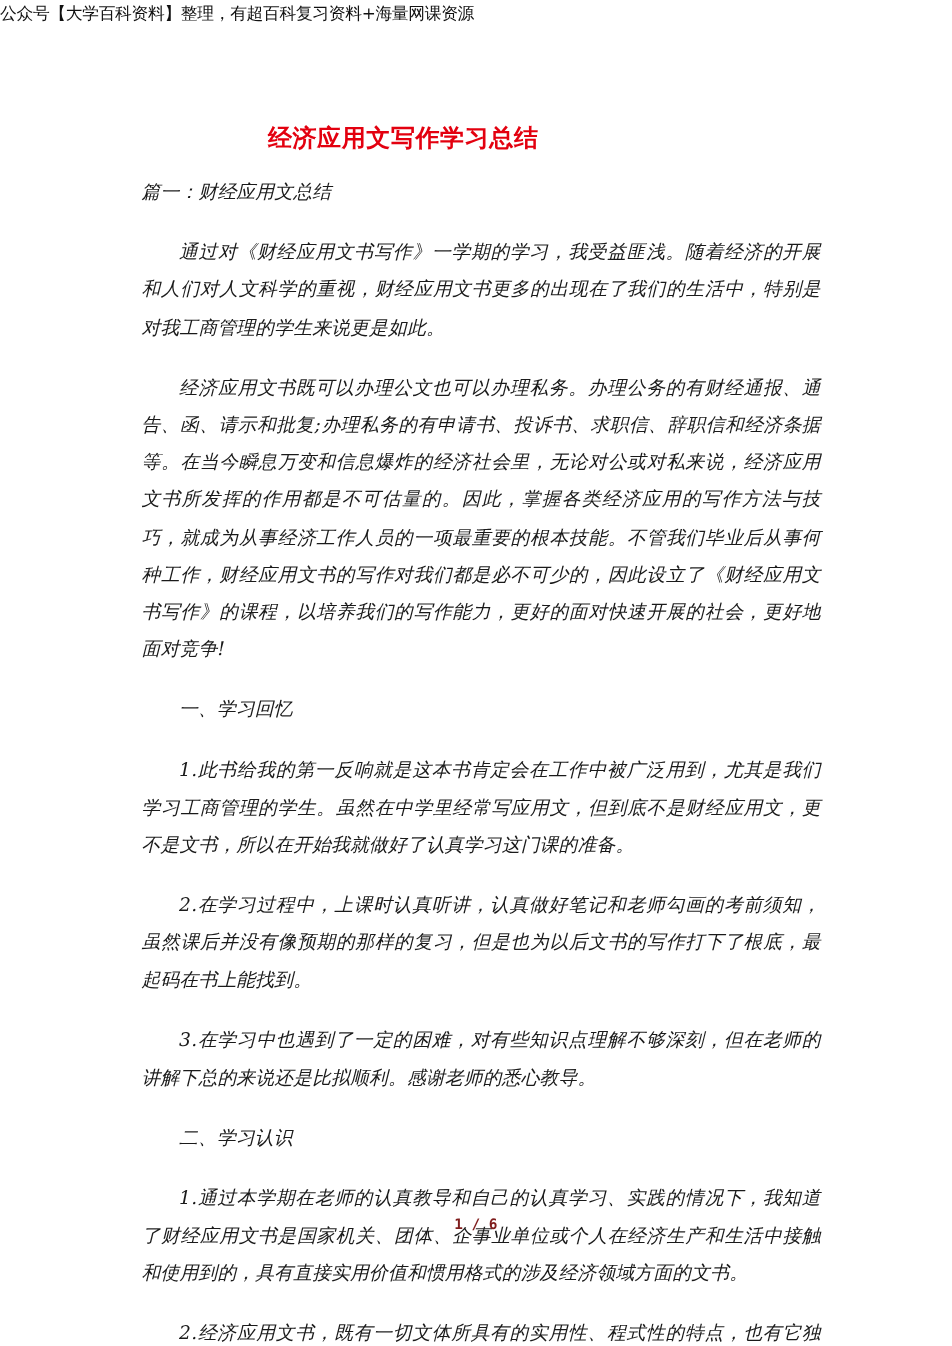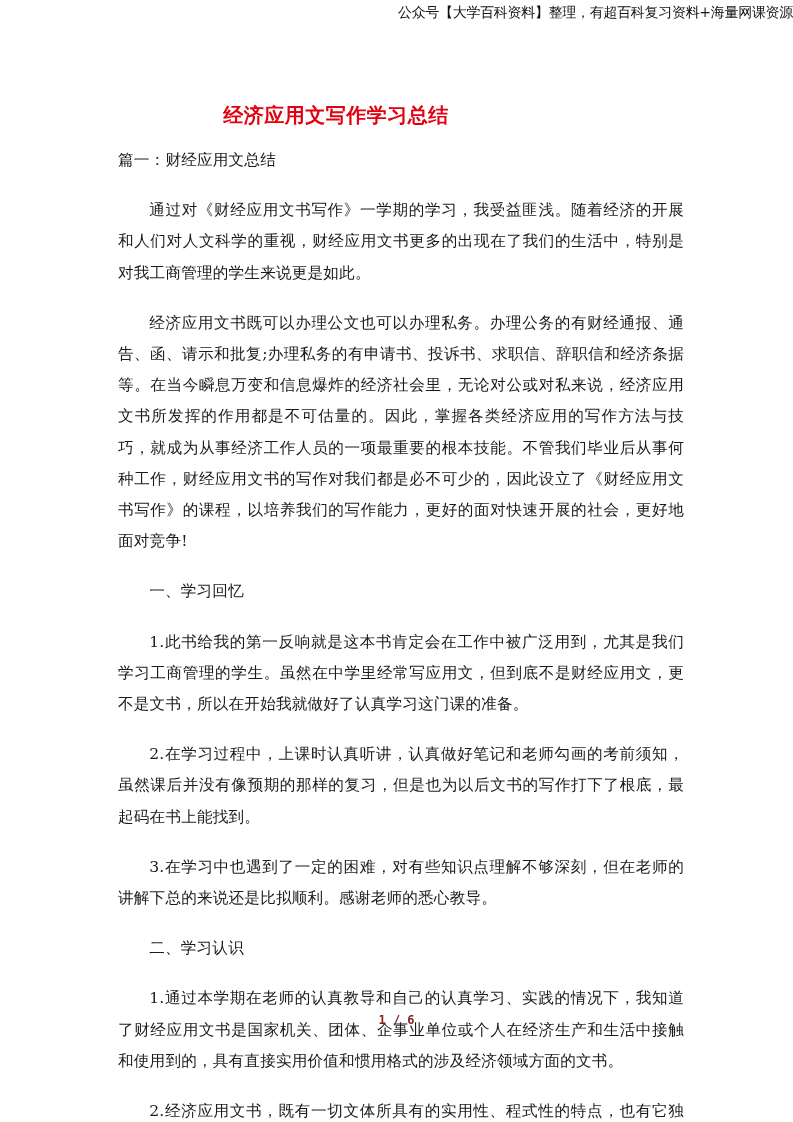--- a/index.html
+++ b/index.html
@@ -3,37 +3,37 @@
 <meta charset="utf-8">
 <style>
   html, body { margin: 0; padding: 0; background: #ffffff; }
   body {
     width: 793px; height: 1122px; position: relative; overflow: hidden;
     font-family: "DejaVu Serif", "Liberation Serif", serif;
     color: #1a1a1a;
   }
   .top-header {
     position: absolute; top: 2px; left: 0; width: 793px;
-    text-align: right; font-size: 14px; line-height: 20px; color: #111;
+    text-align: left; font-size: 14px; line-height: 20px; color: #111;
     letter-spacing: -0.3px;
   }
   .doc-title {
     position: absolute; top: 101px; left: 0; width: 672px;
     text-align: center; font-size: 20px; font-weight: bold; line-height: 28px;
     color: #e3000f;
     font-family: "DejaVu Sans", "Liberation Sans", sans-serif;
     letter-spacing: 0.5px;
   }
   .content {
     position: absolute; top: 145px; left: 118px; width: 566px;
     font-size: 15.6px; line-height: 31.2px;
     text-align: justify; text-justify: inter-ideograph;
     letter-spacing: 0.2px;
   }
-  .content p { margin: 0; }
+  .content p { margin: 0; font-style: italic; }
   .content p.indent { text-indent: 2em; margin-top: 19px; }
   .page-number {
     position: absolute; top: 1012px; left: 0; width: 793px;
     text-align: center; font-size: 12px; font-weight: bold; line-height: 16px;
     font-family: "DejaVu Sans Mono", "Liberation Mono", monospace;
     color: #7f1d1d;
   }
 </style>
 </head>
 <body>

